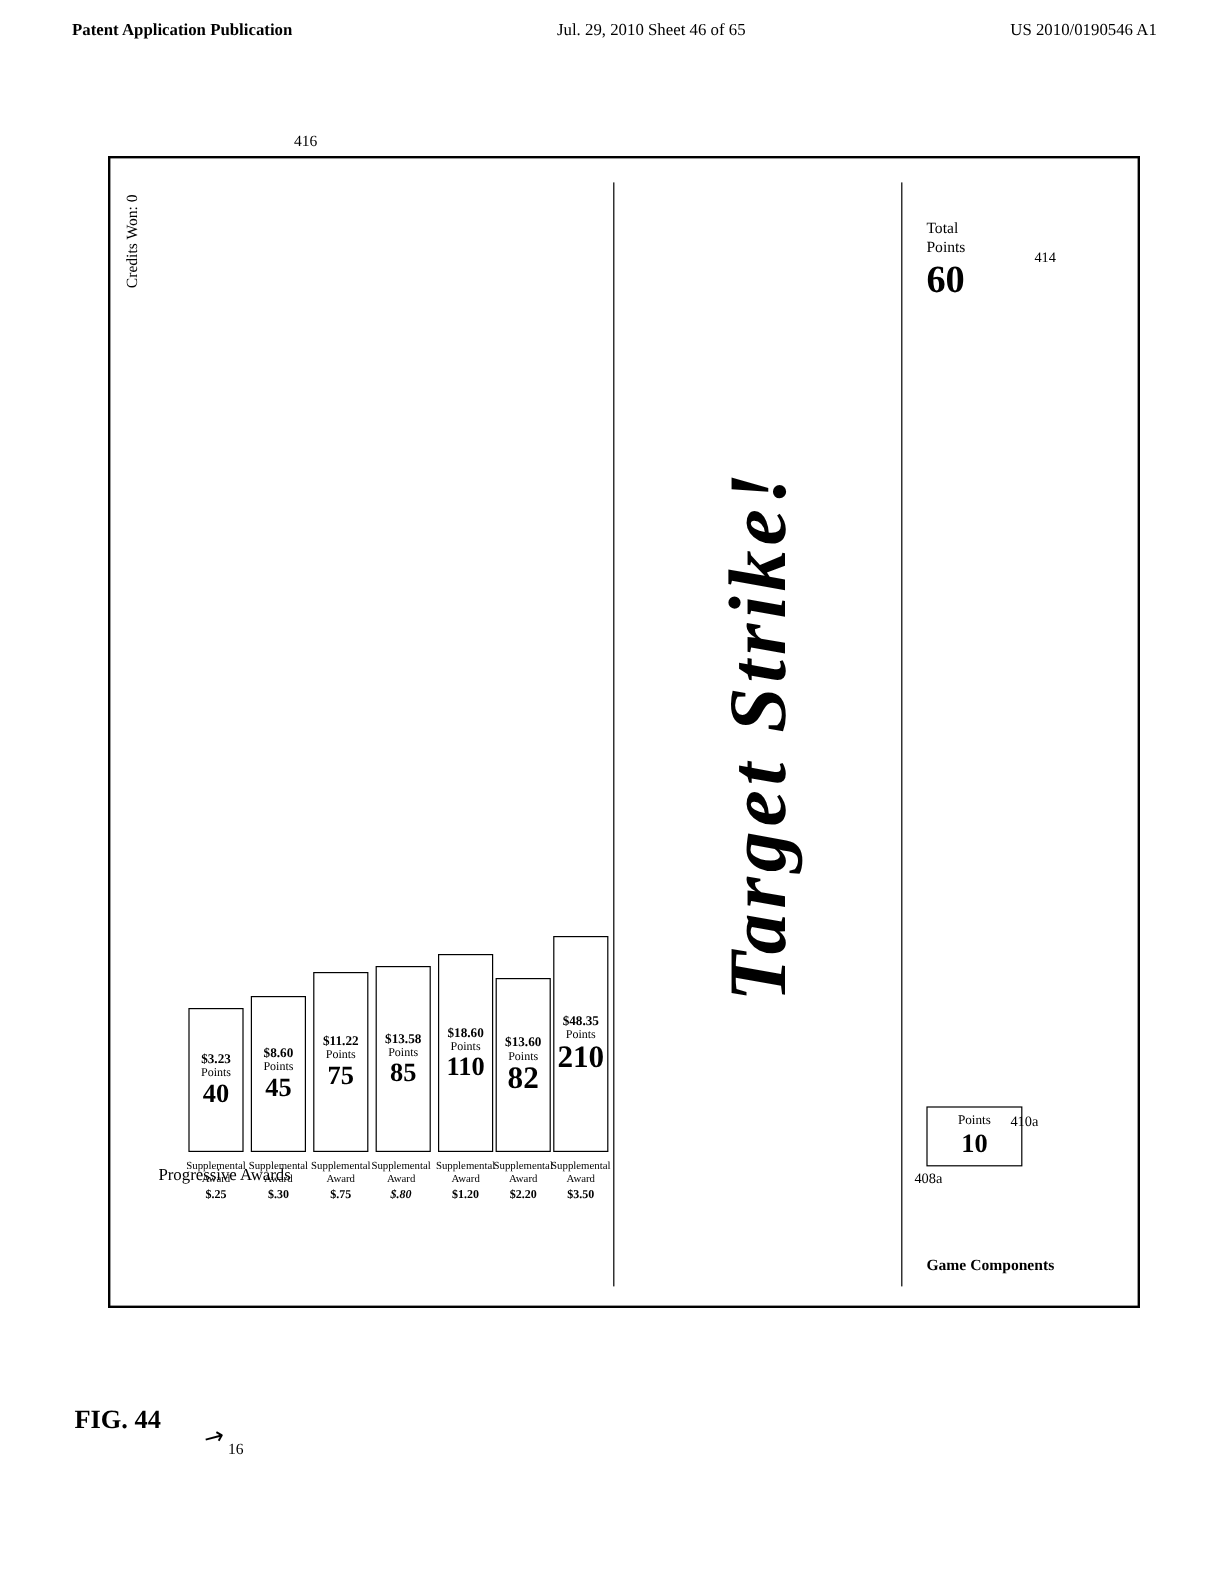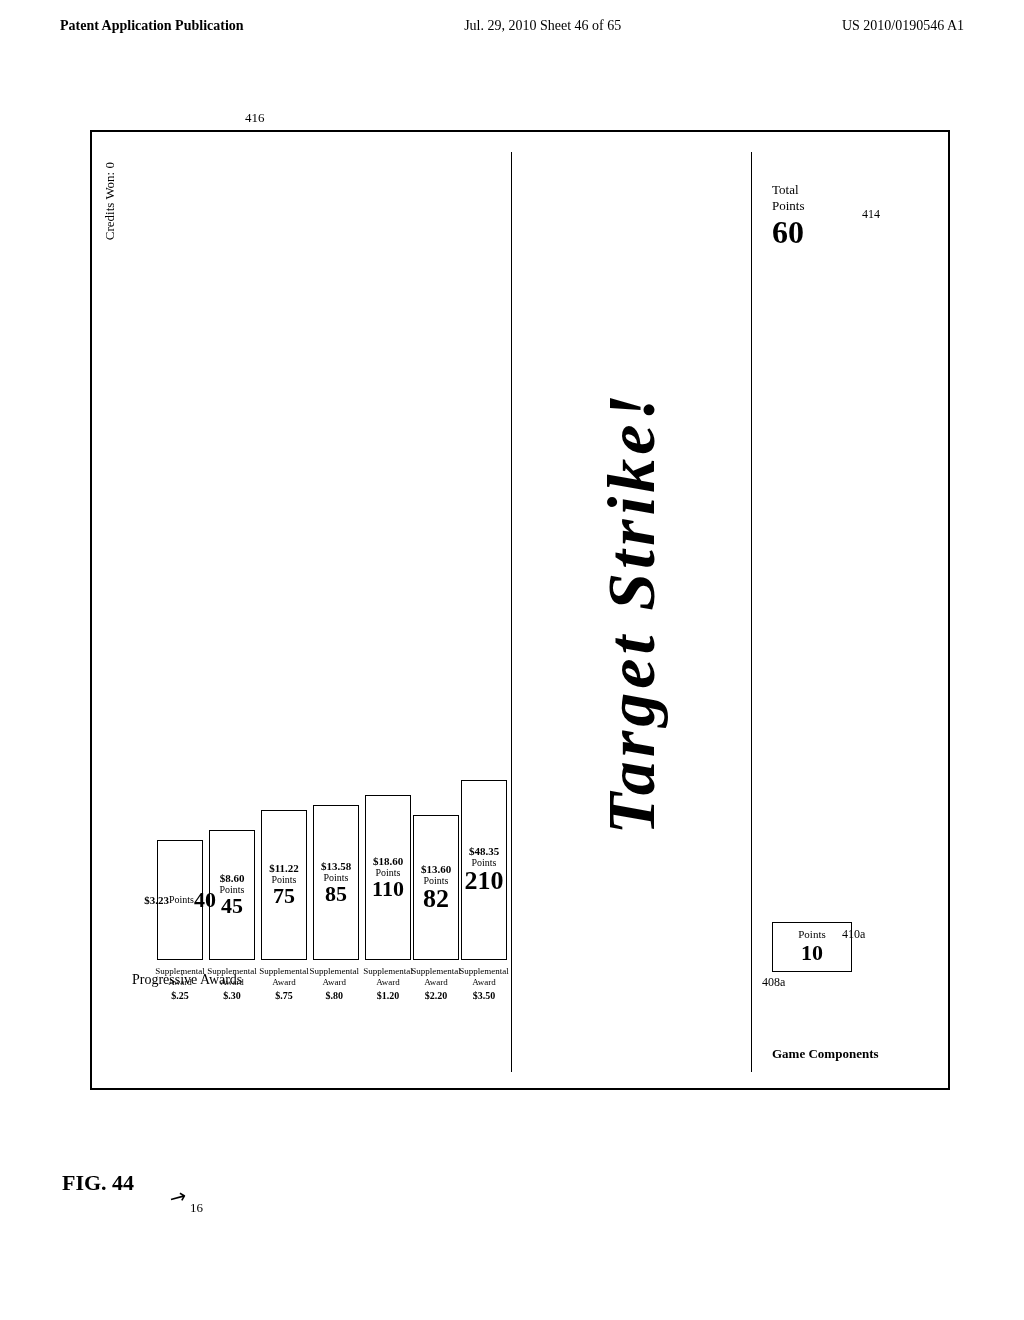--- a/index.html
+++ b/index.html
@@ -223,21 +223,21 @@
   <div class="ref-416">416</div>
 
   <div class="outer-box">
 
     <div class="credits-won">Credits Won: 0</div>
 
     <div class="prog-awards-box">
 
       <div id="award-columns-container" style="position:absolute;top:30px;left:35px;display:flex;flex-direction:row;gap:6px;align-items:flex-end;height:820px;">
           <div style="display: flex; flex-direction: column; align-items: center; width: 46px;">
-            <div style="border: 1.5px solid rgb(0, 0, 0); width: 46px; height: 120px; display: flex; flex-direction: row; align-items: center; justify-content: center; padding: 2px; text-align: center;">
+            <div style="border: 1.5px solid rgb(0, 0, 0); width: 46px; height: 120px; display: flex; flex-direction: column; align-items: center; justify-content: center; padding: 2px; text-align: center;">
               <div style="font-size: 11px; font-weight: bold;">$3.23</div>
               <div style="font-size: 10px;">Points</div>
               <div style="font-size: 22px; font-weight: bold; line-height: 1;">40</div>
             </div>
             <div style="margin-top: 6px; text-align: center; font-size: 9px; line-height: 1.3;">
               <div>Supplemental</div>
               <div>Award</div>
               <div style="font-weight:bold;font-size:10px;">$.25</div>
             </div>
           </div>
@@ -267,21 +267,21 @@
           </div>
           <div style="display: flex; flex-direction: column; align-items: flex-end; width: 46px;">
             <div style="border: 1.5px solid rgb(0, 0, 0); width: 46px; height: 155px; display: flex; flex-direction: column; align-items: center; justify-content: center; padding: 2px; text-align: center;">
               <div style="font-size: 11px; font-weight: bold;">$13.58</div>
               <div style="font-size: 10px;">Points</div>
               <div style="font-size: 22px; font-weight: bold; line-height: 1;">85</div>
             </div>
             <div style="margin-top: 6px; text-align: center; font-size: 9px; line-height: 1.3;">
               <div>Supplemental</div>
               <div>Award</div>
-              <div style="font-weight:bold;font-size:10px;">$.80</div>
+              <div style="font-weight:bold;font-size:10px;font-style:italic;">$.80</div>
             </div>
           </div>
           <div style="display: flex; flex-direction: column; align-items: center; width: 46px;">
             <div style="border: 1.5px solid rgb(0, 0, 0); width: 46px; height: 165px; display: flex; flex-direction: column; align-items: center; justify-content: center; padding: 14px; text-align: center;">
               <div style="font-size: 11px; font-weight: bold;">$18.60</div>
               <div style="font-size: 10px;">Points</div>
               <div style="font-size: 22px; font-weight: bold; line-height: 1;">110</div>
             </div>
             <div style="margin-top: 6px; text-align: center; font-size: 9px; line-height: 1.3;">
               <div>Supplemental</div>

